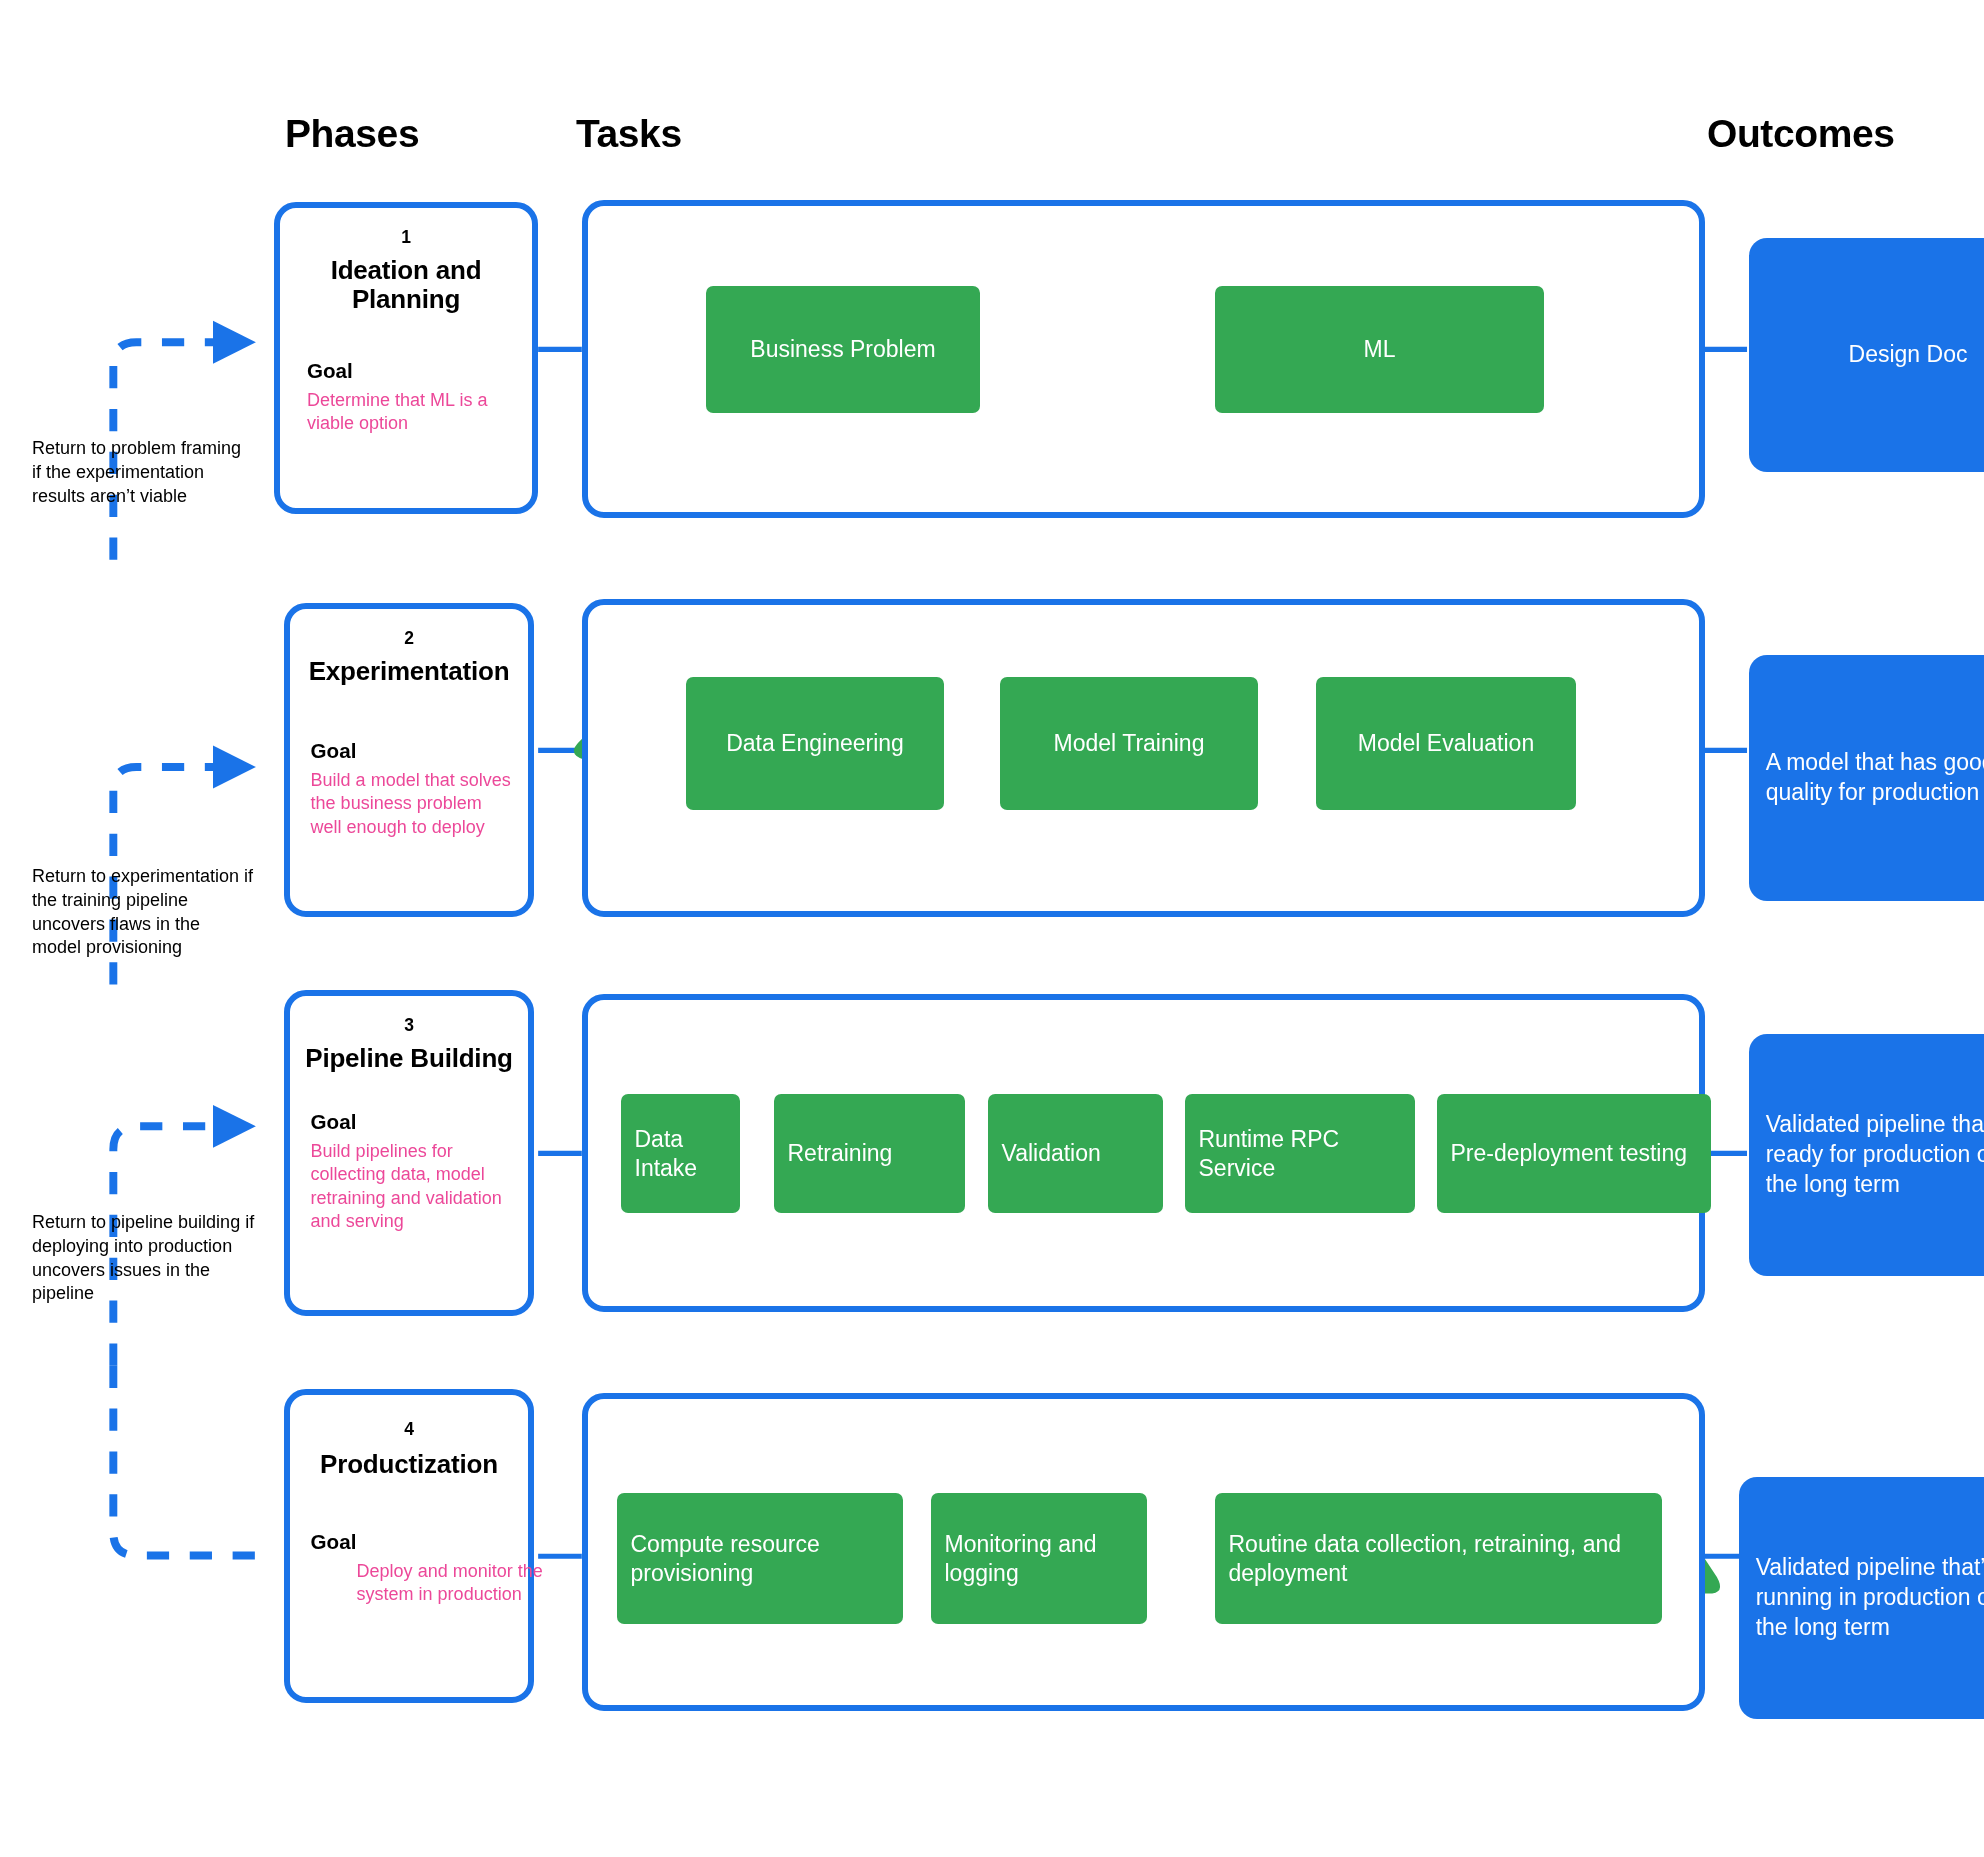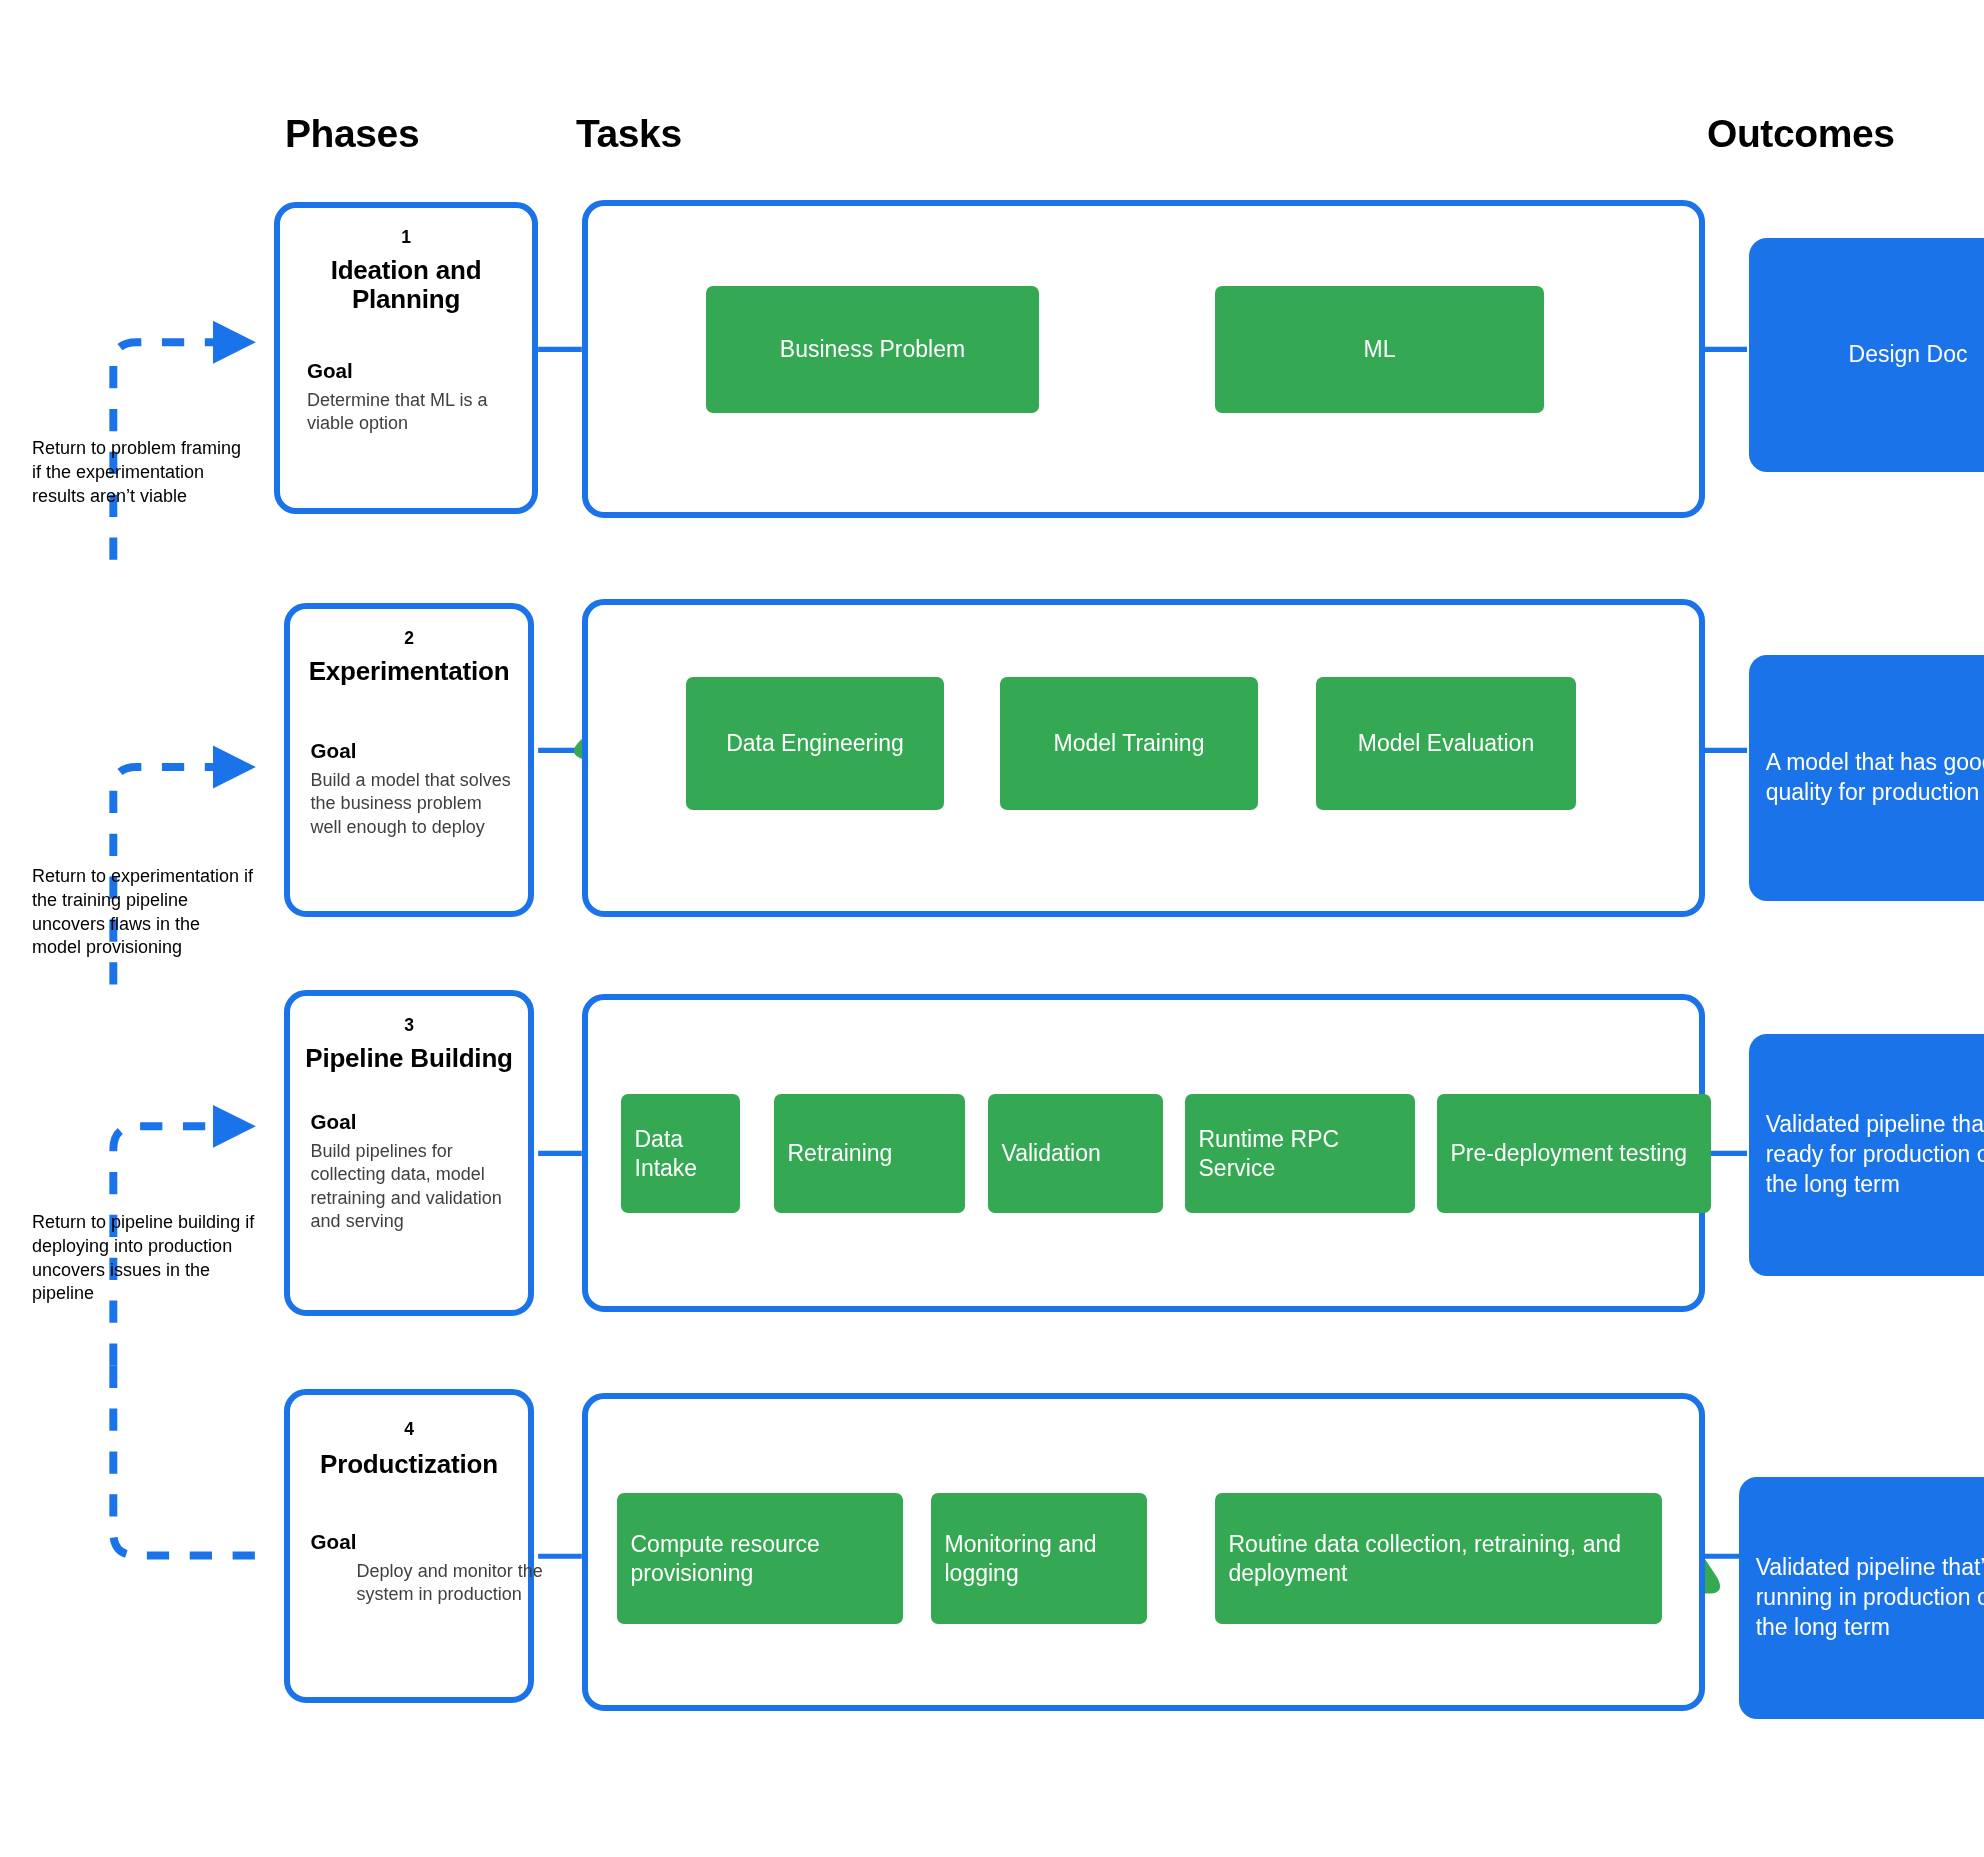--- a/index.html
+++ b/index.html
@@ -72,21 +72,21 @@
     position: absolute;
     font-size: 20.6px;
     font-weight: 700;
     color: #000;
   }
   .goal-text {
     position: absolute;
     font-size: 18px;
     font-weight: 400;
     line-height: 1.30;
-    color: #404040;
+    color: #ec4899;
   }
 
   
   .tasks-panel {
     position: absolute;
     box-sizing: border-box;
     background: #ffffff;
     border: 6px solid #1a73e8;
     border-radius: 22px;
   }
@@ -214,21 +214,21 @@
 
   <div class="phase-card" style="left:274px; top:202px; width:264px; height:312px;">
     <div class="phase-num" style="top:19px;">1</div>
     <div class="phase-title" style="top:48px;">Ideation and Planning</div>
     <div class="goal-label" style="left:27px; top:151px;">Goal</div>
     <div class="goal-text" style="left:27px; top:181px; width:195px;">Determine that ML is a viable option</div>
   </div>
 
   <div class="tasks-panel" style="left:582px; top:200px; width:1123px; height:318px;"></div>
 
-  <div class="task-box center" style="left:706px; top:286px; width:333px; height:127px;">Business Problem</div>
+  <div class="task-box center" style="left:706px; top:286px; width:274px; height:127px;">Business Problem</div>
   <div class="task-box center" style="left:1215px; top:286px; width:329px; height:127px;">ML</div>
 
   <div class="outcome-box center" style="left:1749px; top:238px; width:318px; height:234px;">Design Doc</div>
 
   <div class="phase-card" style="left:284px; top:603px; width:250px; height:314px;">
     <div class="phase-num" style="top:19px;">2</div>
     <div class="phase-title" style="top:48px;">Experimentation</div>
     <div class="goal-label" style="left:20.6px; top:130px;">Goal</div>
     <div class="goal-text" style="left:20.6px; top:160px; width:206px;">Build a model that solves the business problem well enough to deploy</div>
   </div>

